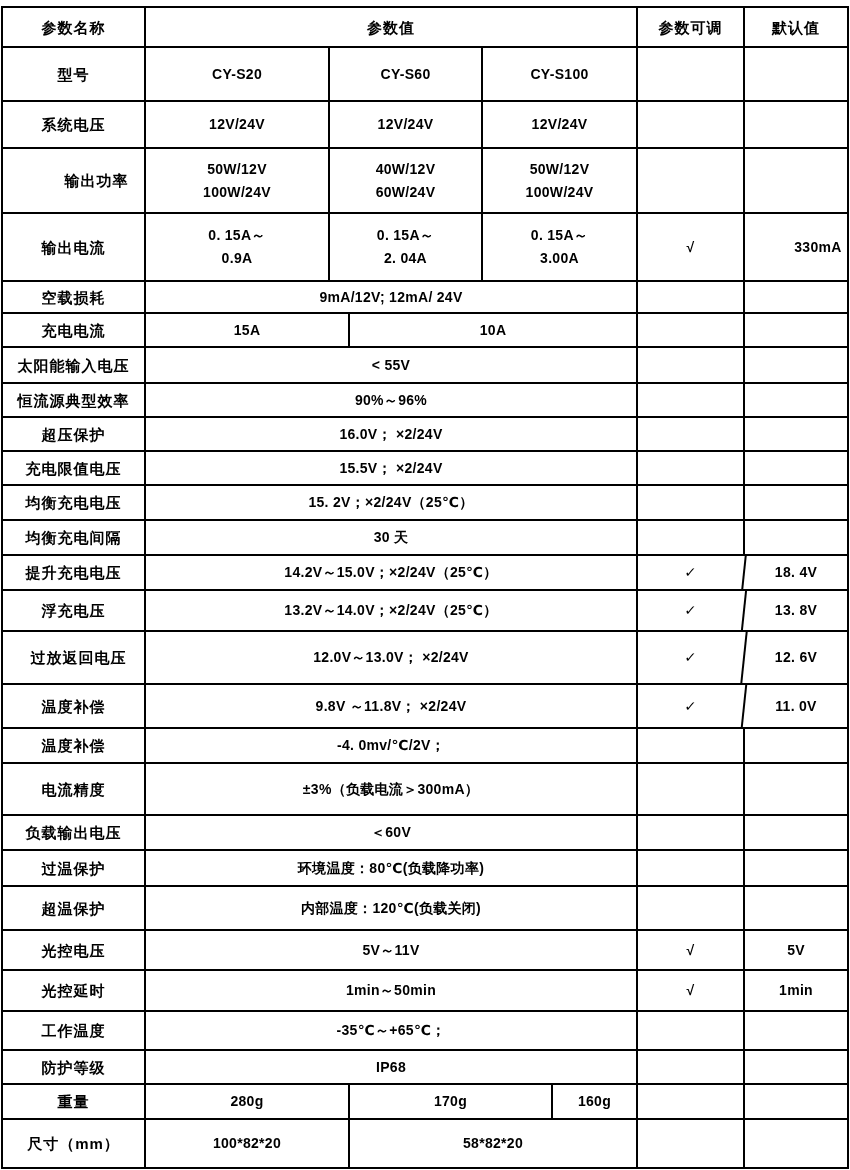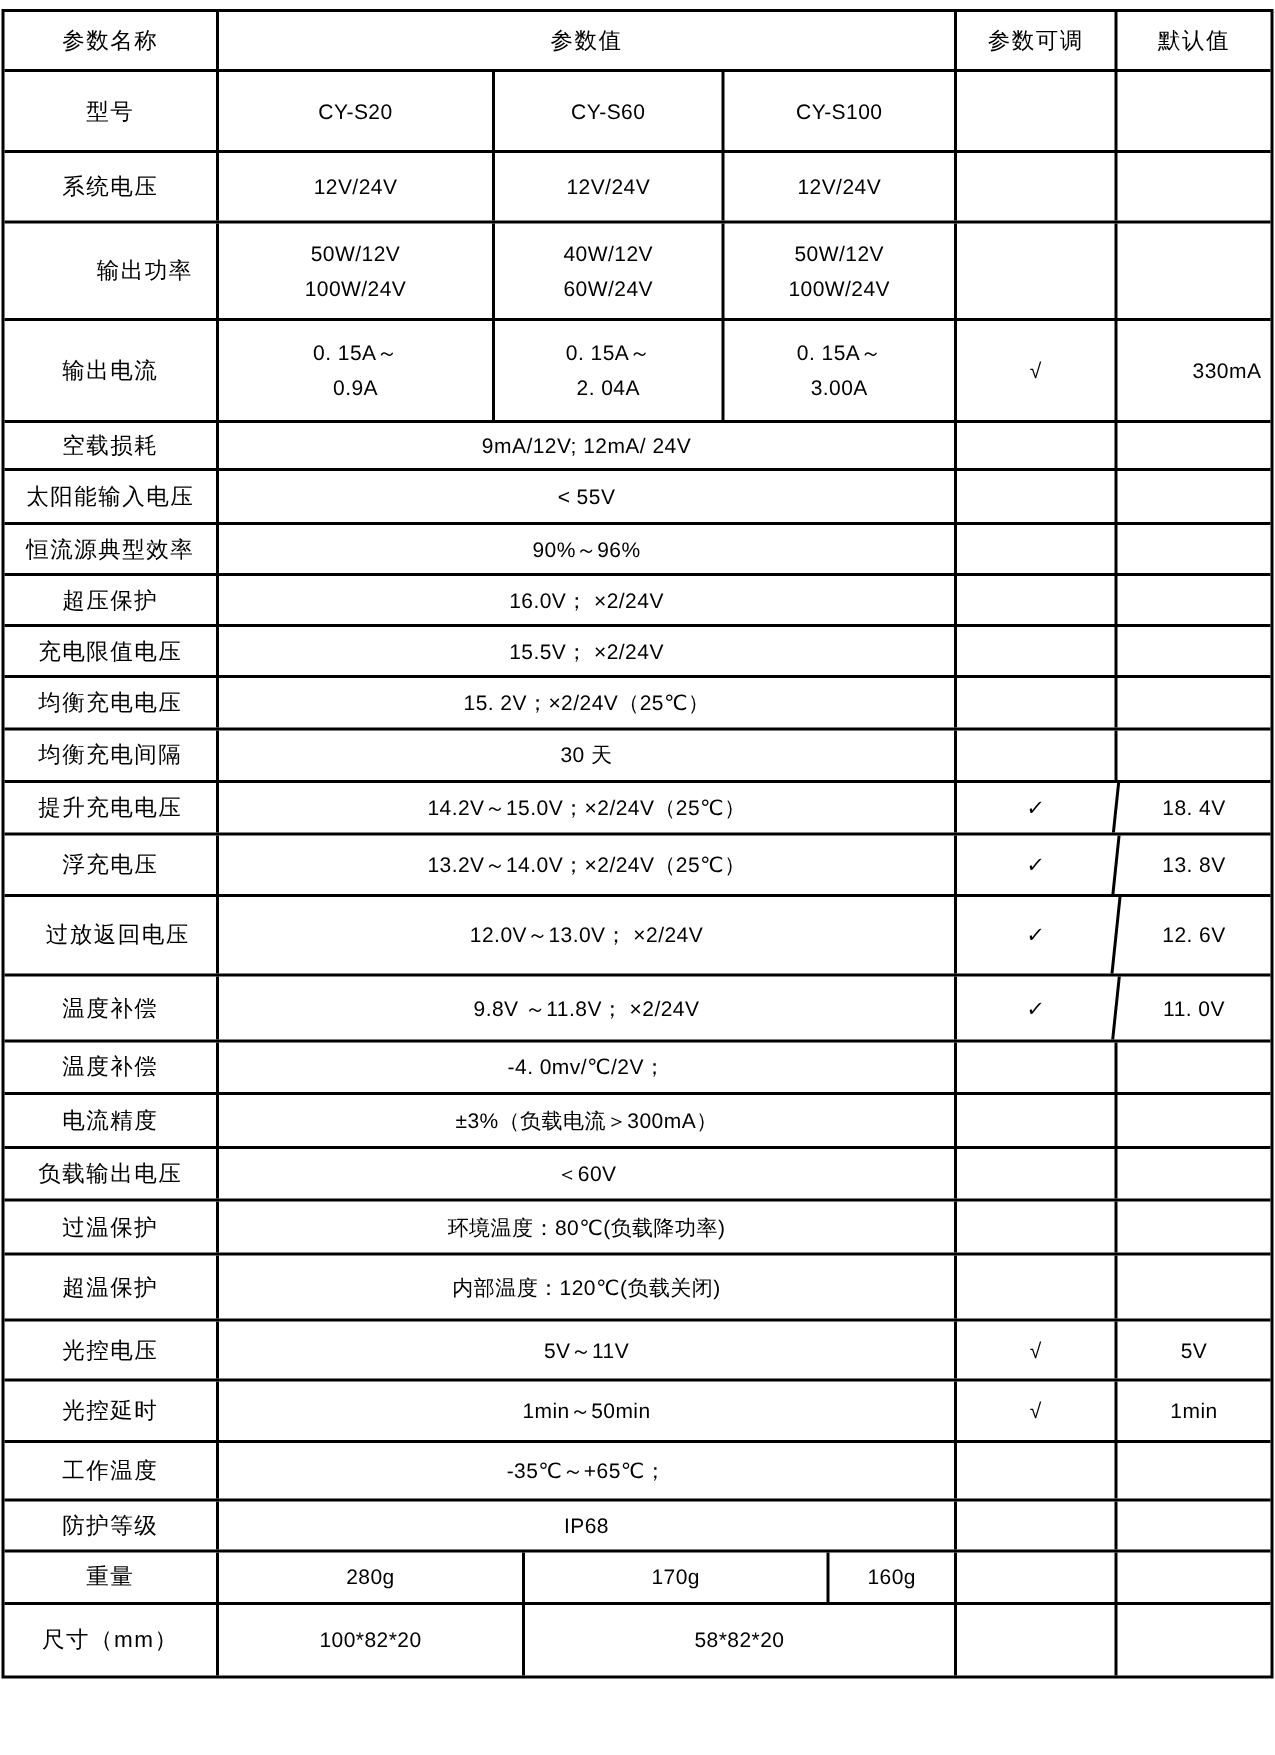--- a/index.html
+++ b/index.html
@@ -15,20 +15,21 @@
     height: 1170px;
     box-sizing: border-box;
     padding: 6px 0 0 1px;
     background: #ffffff;
   }
   .spec-table {
     width: 848px;
     border: 2px solid #000000;
     box-sizing: border-box;
     background: #ffffff;
+    font-weight: bold;
   }
   .row {
     display: flex;
     box-sizing: border-box;
     border-bottom: 2px solid #000000;
     width: 100%;
   }
   .row:last-child {
     border-bottom: none;
   }
@@ -124,20 +125,27 @@
         </div>
         <div class="cell" style="flex-basis: 107px;">√</div>
         <div class="cell" style="flex-basis: 108px; padding-left: 46px;">330mA</div>
       </div>
       <div class="row" style="height: 32px;">
         <div class="cell param-col" style="flex-basis: 143px;">空载损耗</div>
         <div class="cell" style="flex-basis: 492px;">9mA/12V; 12mA/ 24V</div>
         <div class="cell" style="flex-basis: 107px;"></div>
         <div class="cell" style="flex-basis: 108px;"></div>
       </div>
+      <div class="row" style="height: 34px;">
+        <div class="cell param-col" style="flex-basis: 143px;">充电电流</div>
+        <div class="cell" style="flex-basis: 204px;">15A</div>
+        <div class="cell" style="flex-basis: 288px;">10A</div>
+        <div class="cell" style="flex-basis: 107px;"></div>
+        <div class="cell" style="flex-basis: 108px;"></div>
+      </div>
       <div class="row" style="height: 36px;">
         <div class="cell param-col" style="flex-basis: 143px;">太阳能输入电压</div>
         <div class="cell" style="flex-basis: 492px;">&lt; 55V</div>
         <div class="cell" style="flex-basis: 107px;"></div>
         <div class="cell" style="flex-basis: 108px;"></div>
       </div>
       <div class="row" style="height: 34px;">
         <div class="cell param-col" style="flex-basis: 143px;">恒流源典型效率</div>
         <div class="cell" style="flex-basis: 492px;">90%～96%</div>
         <div class="cell" style="flex-basis: 107px;"></div>
@@ -190,21 +198,21 @@
         <div class="cell" style="flex-basis: 492px;">9.8V ～11.8V； ×2/24V</div>
         <div class="cell slant-check" style="flex-basis: 107px;">✓</div>
         <div class="cell" style="flex-basis: 108px;">11. 0V</div>
       </div>
       <div class="row" style="height: 35px;">
         <div class="cell param-col" style="flex-basis: 143px;">温度补偿</div>
         <div class="cell" style="flex-basis: 492px;">-4. 0mv/℃/2V；</div>
         <div class="cell" style="flex-basis: 107px;"></div>
         <div class="cell" style="flex-basis: 108px;"></div>
       </div>
-      <div class="row" style="height: 36px;">
+      <div class="row" style="height: 52px;">
         <div class="cell param-col" style="flex-basis: 143px;">电流精度</div>
         <div class="cell" style="flex-basis: 492px;">±3%（负载电流＞300mA）</div>
         <div class="cell" style="flex-basis: 107px;"></div>
         <div class="cell" style="flex-basis: 108px;"></div>
       </div>
       <div class="row" style="height: 35px;">
         <div class="cell param-col" style="flex-basis: 143px;">负载输出电压</div>
         <div class="cell" style="flex-basis: 492px;">＜60V</div>
         <div class="cell" style="flex-basis: 107px;"></div>
         <div class="cell" style="flex-basis: 108px;"></div>

